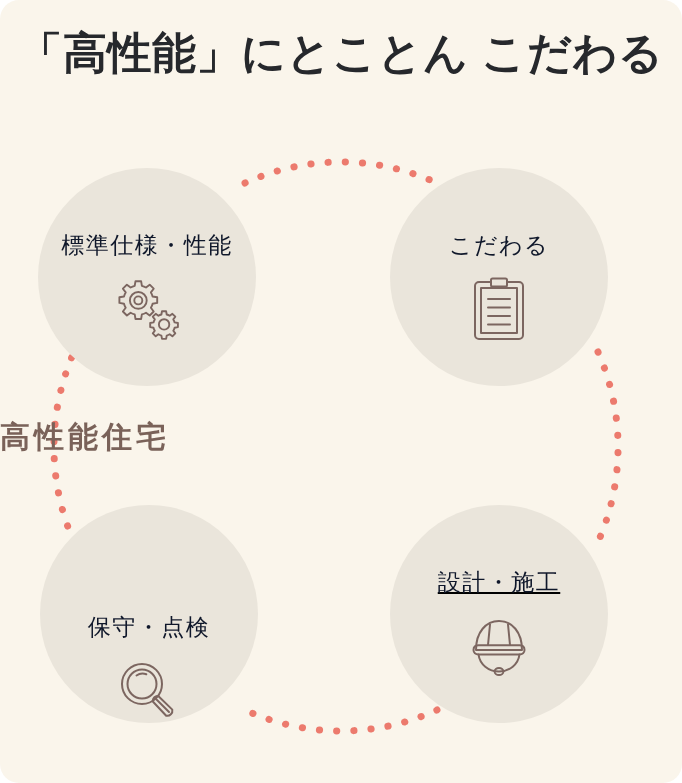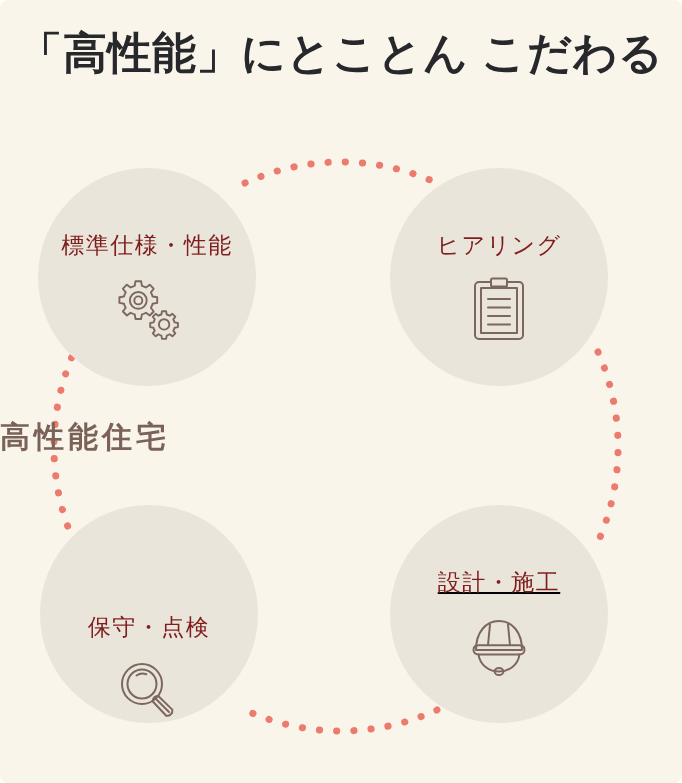--- a/index.html
+++ b/index.html
@@ -14,21 +14,21 @@
     font-family: "Liberation Sans", "DejaVu Sans", sans-serif;
     -webkit-font-smoothing: antialiased;
   }
 
   .card {
     position: relative;
     width: 682px;
     height: 783px;
     box-sizing: border-box;
     background: #FAF5EB;
-    border-radius: 8px;
+    border-radius: 19px;
     overflow: hidden;
   }
 
   
   .title {
     position: absolute;
     left: 0;
     top: 28px;
     width: 682px;
     text-align: center;
@@ -73,21 +73,21 @@
   .node.top-left    { left: 38px;  top: 38px; }
   .node.top-right   { left: 390px; top: 38px; }
   .node.bottom-left { left: 40px;  top: 375px; justify-content: flex-end; }
   .node.bottom-right{ left: 390px; top: 375px; text-decoration: underline; }
 
   .node-label {
     margin-top: 62px;
     font-size: 23px;
     font-weight: 500;
     letter-spacing: 1.5px;
-    color: #7f1d1d;
+    color: #0f172a;
     white-space: nowrap;
   }
 
   .node-icon {
     margin-top: 16px;
     width: 72px;
     height: 64px;
     display: flex;
     align-items: center;
     justify-content: center;
@@ -139,21 +139,21 @@
           <circle cx="26.3" cy="22.4" r="8.4"></circle>
           <circle cx="26.3" cy="22.4" r="4.0"></circle>
 
           <path d="M50.0 33.2 l4.1 0 0.6 3.3 a11 11 0 0 1 3.0 1.3 l2.7-2.0 2.9 2.9 -2.0 2.7 a11 11 0 0 1 1.3 3.0 l3.3 0.6 0 4.1 -3.3 0.6 a11 11 0 0 1 -1.3 3.0 l2.0 2.7 -2.9 2.9 -2.7-2.0 a11 11 0 0 1 -3.0 1.3 l-0.6 3.3 -4.1 0 -0.6-3.3 a11 11 0 0 1 -3.0-1.3 l-2.7 2.0 -2.9-2.9 2.0-2.7 a11 11 0 0 1 -1.3-3.0 l-3.3-0.6 0-4.1 3.3-0.6 a11 11 0 0 1 1.3-3.0 l-2.0-2.7 2.9-2.9 2.7 2.0 a11 11 0 0 1 3.0-1.3 z"></path>
           <circle cx="52.1" cy="46.4" r="5.2"></circle>
         </svg>
       </div>
     </div>
 
     <div class="node top-right">
-      <div class="node-label">ヒアリング</div>
+      <div class="node-label">こだわる</div>
       <div class="node-icon">
         <svg width="56" height="64" viewBox="0 0 56 64" fill="none" stroke="#7C6660" stroke-width="2" stroke-linejoin="round" stroke-linecap="round">
           <rect x="4" y="5" width="48" height="57" rx="4"></rect>
           <rect x="10" y="11" width="36" height="45"></rect>
           <rect x="20" y="1.5" width="16" height="8" rx="1.6" fill="#EAE5DB"></rect>
           <line x1="17" y1="22" x2="39" y2="22"></line>
           <line x1="17" y1="30.5" x2="39" y2="30.5"></line>
           <line x1="17" y1="39" x2="39" y2="39"></line>
           <line x1="17" y1="47.5" x2="39" y2="47.5"></line>
         </svg>

